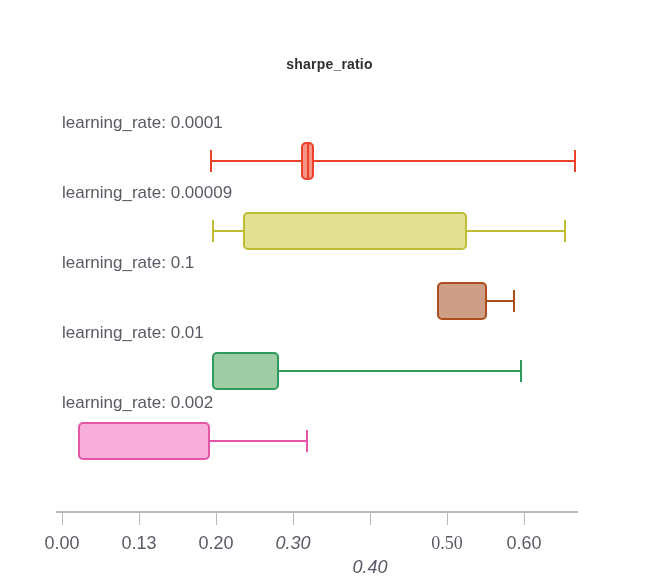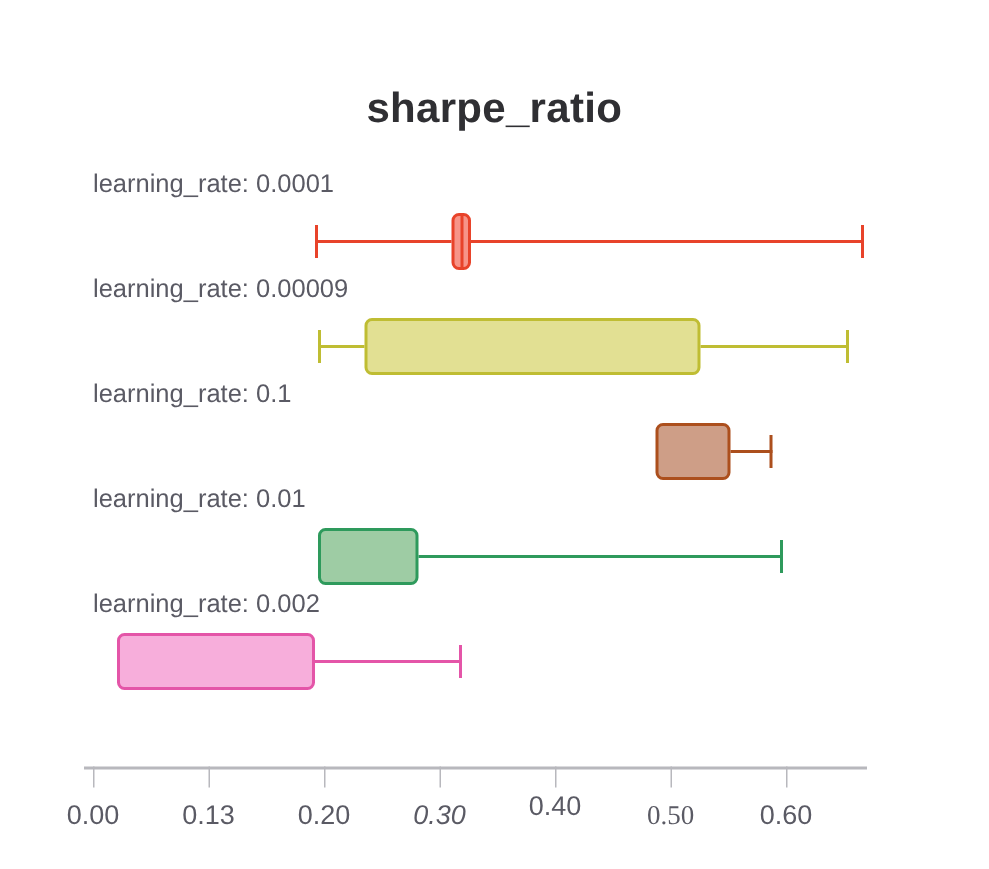--- a/index.html
+++ b/index.html
@@ -17,21 +17,21 @@
     height: 579px;
     background: #ffffff;
     overflow: hidden;
   }
   #chart-title {
     position: absolute;
     left: 0;
     top: 56px;
     width: 659px;
     text-align: center;
-    font-size: 28px;
+    font-size: 14px;
     font-weight: bold;
     color: #2f2f33;
     letter-spacing: 0.2px;
   }
   .plot-area {
     position: absolute;
     left: 0;
     top: 0;
     width: 659px;
     height: 579px;
@@ -170,21 +170,21 @@
     <div id="axis-ticks">
         <div class="axis-tick" style="left: 62px; top: 511px; height: 14px;"></div>
         <div class="axis-tick-label" style="left: 62px; top: 533px;">0.00</div>
         <div class="axis-tick" style="left: 139px; top: 511px; height: 14px;"></div>
         <div class="axis-tick-label" style="left: 139px; top: 533px;">0.13</div>
         <div class="axis-tick" style="left: 216px; top: 511px; height: 14px;"></div>
         <div class="axis-tick-label" style="left: 216px; top: 533px;">0.20</div>
         <div class="axis-tick" style="left: 293px; top: 511px; height: 14px;"></div>
         <div class="axis-tick-label" style="left: 293px; top: 533px; font-style: italic;">0.30</div>
         <div class="axis-tick" style="left: 370px; top: 511px; height: 14px;"></div>
-        <div class="axis-tick-label" style="left: 370px; top: 527px;">0.40</div>
+        <div class="axis-tick-label" style="left: 370px; top: 557px; font-style: italic;">0.40</div>
         <div class="axis-tick" style="left: 447px; top: 511px; height: 14px;"></div>
         <div class="axis-tick-label" style="left: 447px; top: 533px; font-family: Liberation Serif, serif;">0.50</div>
         <div class="axis-tick" style="left: 524px; top: 511px; height: 14px;"></div>
         <div class="axis-tick-label" style="left: 524px; top: 533px;">0.60</div>
       </div>
   </div>
 
 </div>
 
 </body></html>

